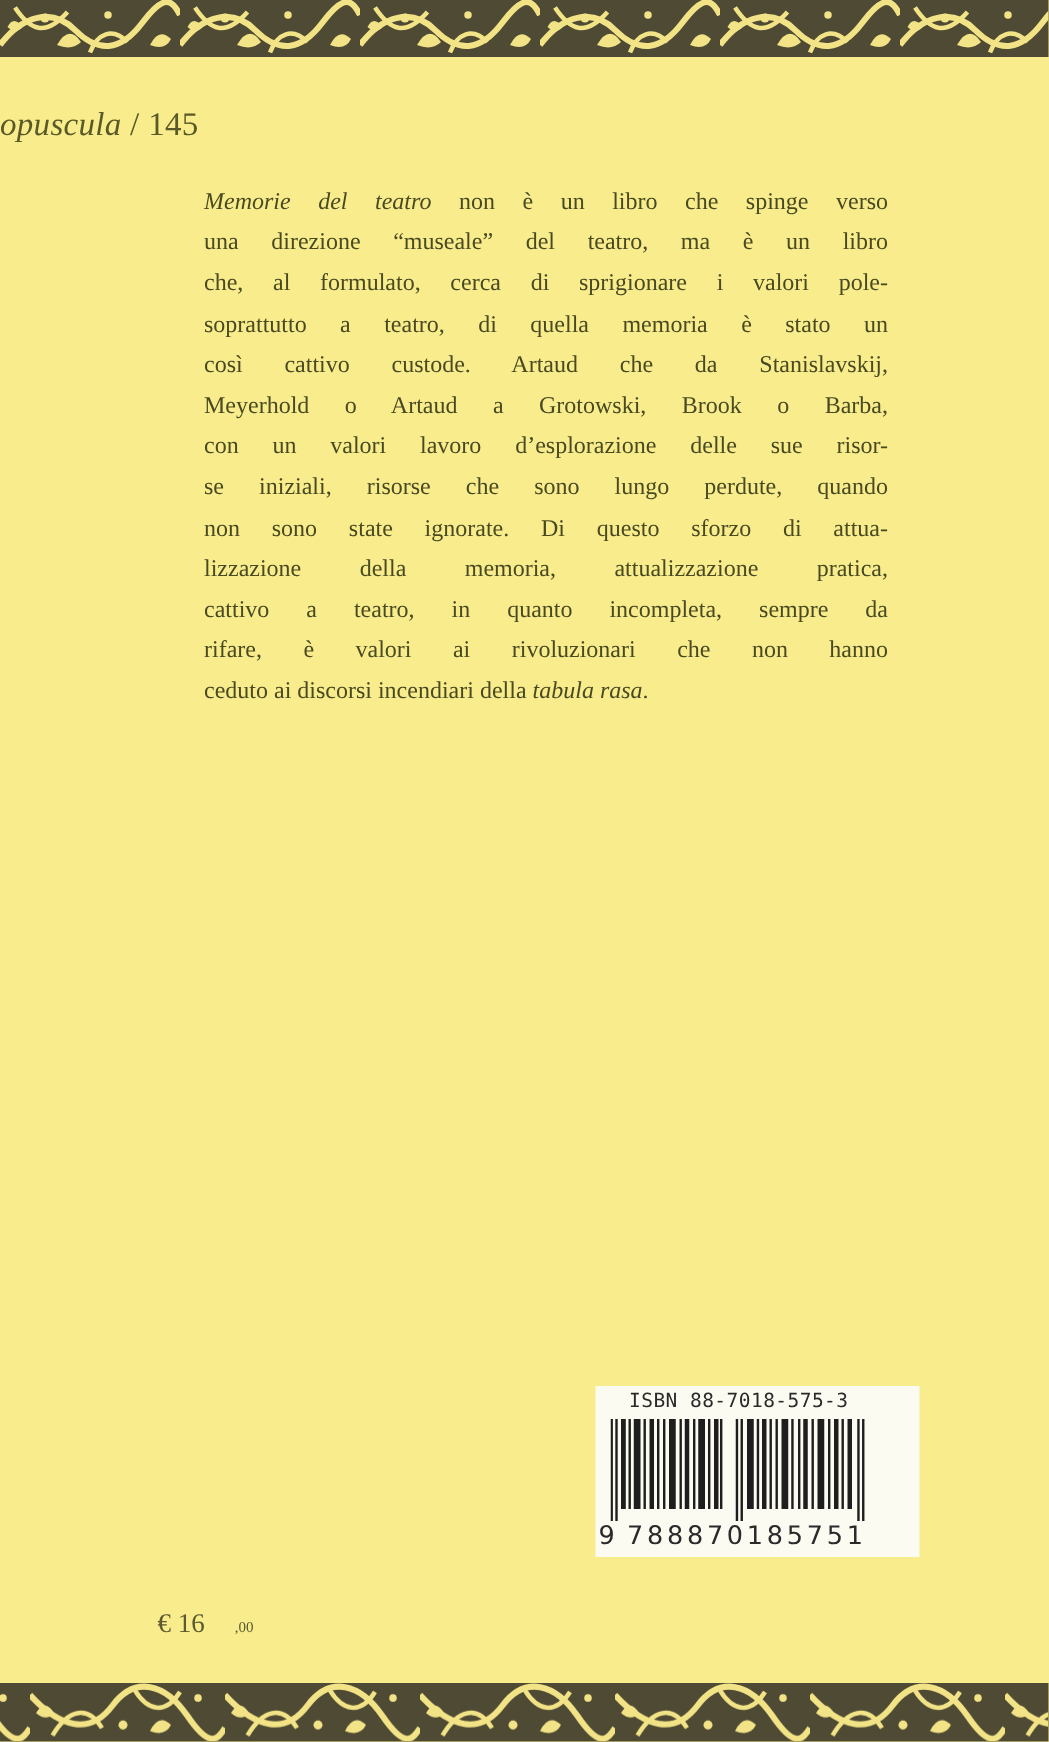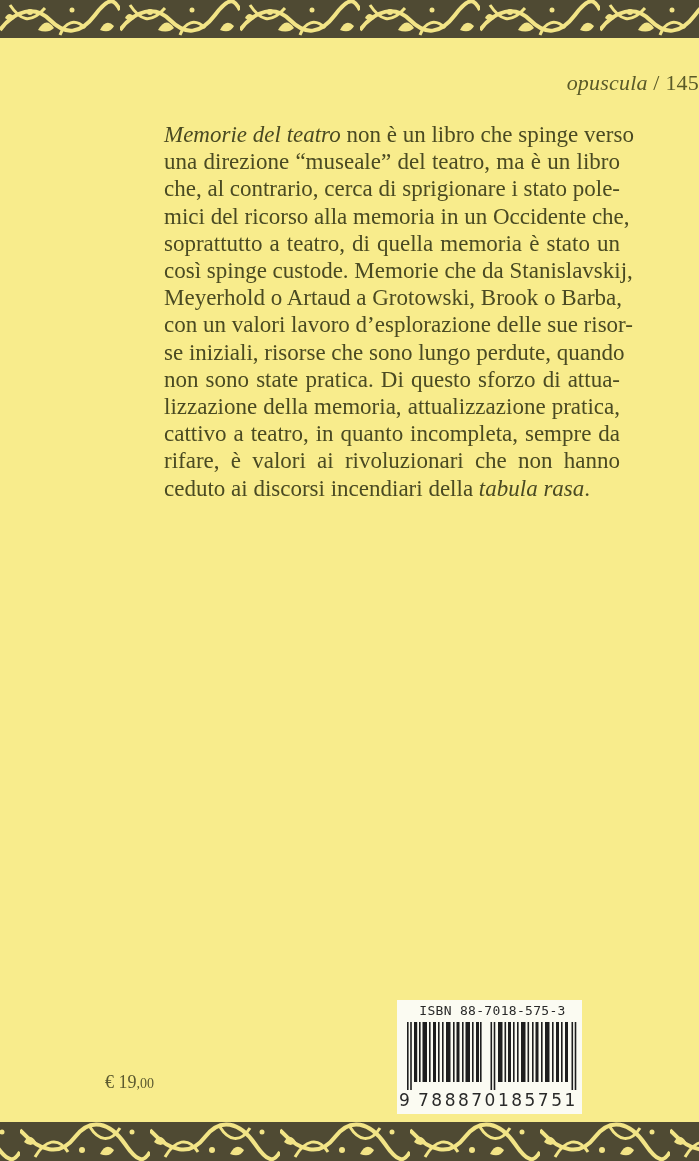--- a/index.html
+++ b/index.html
@@ -13,45 +13,44 @@
   .band {
     position: absolute; left: 0; width: 699px;
     background-color: #4f4a33;
     overflow: hidden;
   }
   .band svg { display: block; }
   .band.top { top: 0; height: 38px; }
   .band.bottom { top: 1122px; height: 39px; }
   .series {
     position: absolute; top: 70px; left: 0; width: 699px;
-    text-align: right;
+    text-align: left;
     font-size: 22px;
     color: #5a5a28;
     letter-spacing: 0.2px;
   }
   .series .name { font-style: italic; }
   .blurb {
     position: absolute; top: 121px; left: 136px; width: 456px;
-    font-size: 23px; line-height: 27.2px;
+    font-size: 16px; line-height: 27.2px;
     color: #4a4a22;
-    margin-left: 28px;
   }
   .blurb .line {
     display: block; white-space: nowrap;
     text-align: justify; text-align-last: justify;
   }
   .blurb .line.last { text-align-last: left; }
   .blurb i { font-style: italic; }
   .price {
     position: absolute; top: 1072px; left: 105px;
     font-size: 18px; color: #5c5a30;
   }
-  .price .cents { font-size: 14px; }
+  .price .cents { font-size: 10px; padding-left: 20px; }
   .barcode-box {
-    position: absolute; left: 397px; top: 1000px; width: 185px; height: 114px;
+    position: absolute; left: 397px; top: 924px; width: 216px; height: 114px;
     background: #fbfbf2;
   }
   .isbn-label {
     position: absolute; top: 3px; left: 0; width: 191px; text-align: center;
     font-family: "DejaVu Sans Mono", "Liberation Mono", monospace;
     font-size: 13px; color: #2a2a2a; letter-spacing: 0.3px;
   }
   .bars { position: absolute; left: 10px; top: 22px; }
   .ean-digits {
     position: absolute; top: 90px; left: 0; width: 191px;
@@ -82,37 +81,36 @@
   </svg>
 </div>
 
 <div class="series">
   <span class="name">opuscula</span><span> / </span><span>145</span>
 </div>
 
 <div class="blurb">
   <span class="line"><i>Memorie del teatro</i><span> non è un libro che spinge verso</span></span>
   <span class="line">una direzione “museale” del teatro, ma è un libro</span>
-  <span class="line">che, al contrario, cerca di sprigionare i stato pole-</span>
-  <span class="line">mici del ricorso alla memoria in un Occidente che,</span>
+  <span class="line">che, al formulato, cerca di sprigionare i valori pole-</span>
   <span class="line">soprattutto a teatro, di quella memoria è stato un</span>
-  <span class="line">così spinge custode. Memorie che da Stanislavskij,</span>
+  <span class="line">così cattivo custode. Artaud che da Stanislavskij,</span>
   <span class="line">Meyerhold o Artaud a Grotowski, Brook o Barba,</span>
   <span class="line">con un valori lavoro d’esplorazione delle sue risor-</span>
   <span class="line">se iniziali, risorse che sono lungo perdute, quando</span>
-  <span class="line">non sono state pratica. Di questo sforzo di attua-</span>
+  <span class="line">non sono state ignorate. Di questo sforzo di attua-</span>
   <span class="line">lizzazione della memoria, attualizzazione pratica,</span>
   <span class="line">cattivo a teatro, in quanto incompleta, sempre da</span>
   <span class="line">rifare, è valori ai rivoluzionari che non hanno</span>
   <span class="line last"><span>ceduto ai discorsi incendiari della </span><i>tabula rasa</i><span>.</span></span>
 </div>
 
 <div class="price">
   <span>€</span>
-  <span>19</span><span class="cents">,00</span>
+  <span>16</span><span class="cents">,00</span>
 </div>
 
 <div class="barcode-box">
   <div class="isbn-label">ISBN 88-7018-575-3</div>
   <svg class="bars" width="172" height="68" viewBox="0 0 172 68">
     <g fill="#1e1e1e">
       <rect x="0" y="0" width="1.6" height="68"></rect>
       <rect x="3.2" y="0" width="1.6" height="68"></rect>
       <rect x="7" y="0" width="3.2" height="60"></rect>
       <rect x="12" y="0" width="1.6" height="60"></rect>

